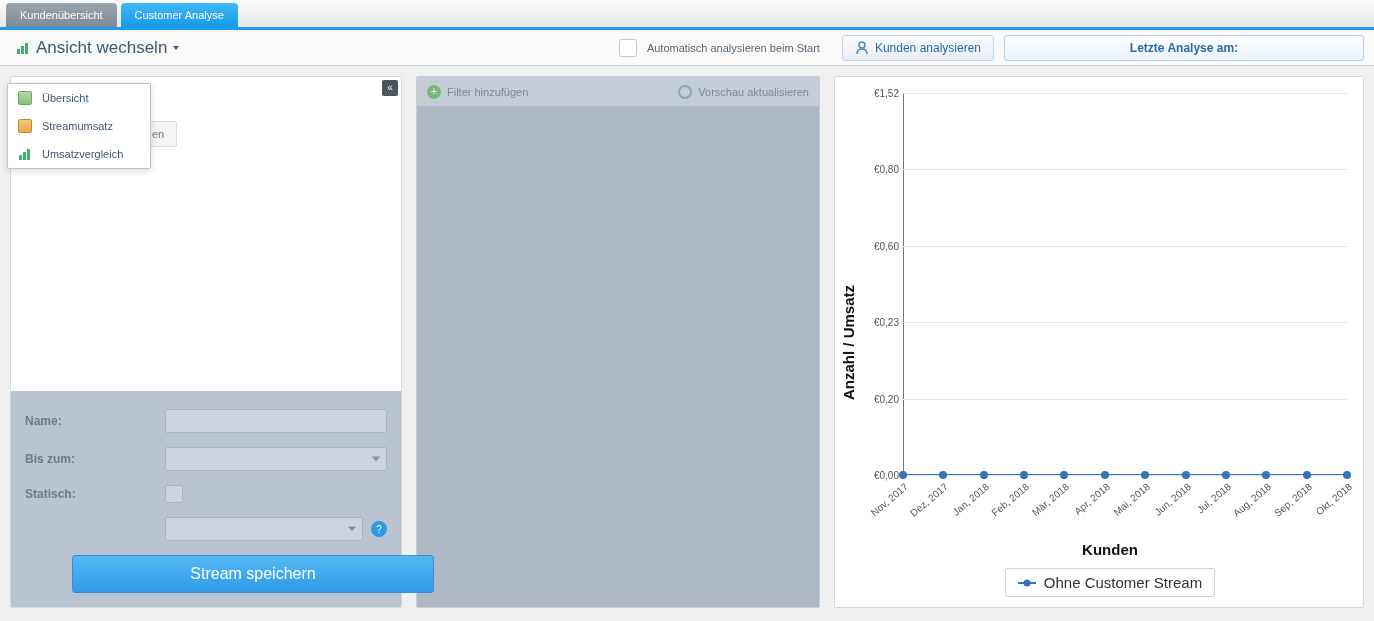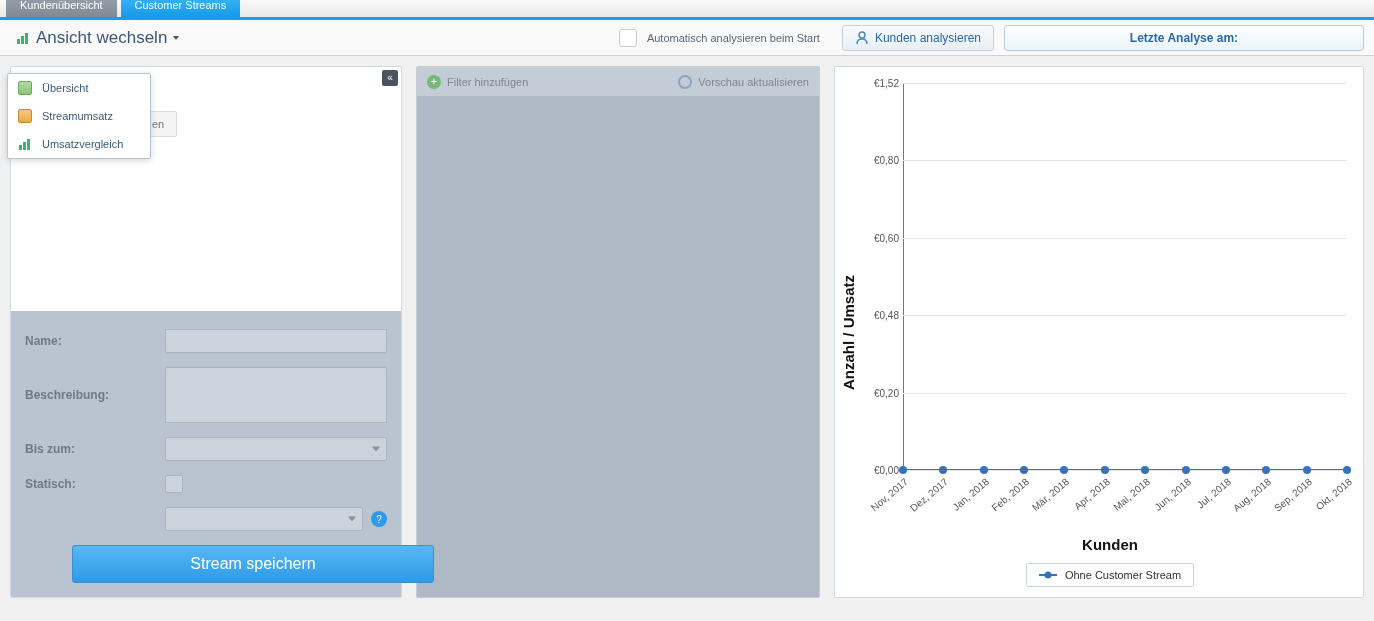--- a/index.html
+++ b/index.html
@@ -7,21 +7,21 @@
     font-family: Arial, Helvetica, sans-serif;
     font-size: 12px;
     background: #f0f0f0;
     color: #333;
     width: 1374px;
     height: 621px;
     overflow: hidden;
   }
   .tabbar {
     background: linear-gradient(#fafafa,#e8e8e8);
-    height: 20px;
+    height: 30px;
     display: flex;
     align-items: flex-end;
     padding: 0 6px;
     border-bottom: 3px solid #1d9bf0;
   }
   .tab {
     padding: 6px 14px;
     font-size: 11px;
     border-radius: 4px 4px 0 0;
     margin-right: 4px;
@@ -123,42 +123,42 @@
   .plot-area{flex:1;position:relative;margin:10px 10px 0 40px;}
   .gridline{position:absolute;left:0;right:0;height:1px;background:#e2e6ea;}
   .ytick{position:absolute;left:-42px;font-size:10px;color:#555;width:38px;text-align:right;transform:translateY(-50%);}
   .axis-x{position:absolute;left:0;right:0;bottom:0;height:1px;background:#777;}
   .axis-y{position:absolute;left:0;top:0;bottom:0;width:1px;background:#777;}
   .point{position:absolute;width:8px;height:8px;border-radius:50%;background:#3773b8;transform:translate(-50%,50%);}
   .linepath{position:absolute;left:0;right:0;height:2px;background:#3773b8;bottom:-1px;}
   .xticks{position:relative;height:64px;margin-left:40px;margin-right:10px;}
   .xtick{position:absolute;top:6px;font-size:10px;color:#555;transform:rotate(-40deg) translate(-100%,0);transform-origin:left top;white-space:nowrap;}
   .xlabel{text-align:center;font-weight:bold;font-size:15px;margin-top:2px;color:#111;}
-  .legend{margin:10px auto 4px;border:1px solid #ccd3da;border-radius:2px;padding:5px 12px;display:flex;align-items:center;gap:8px;width:fit-content;font-size:11px;color:#333;}
+  .legend{margin:10px auto 4px;border:1px solid #ccd3da;border-radius:2px;padding:5px 12px;display:flex;align-items:center;gap:8px;width:fit-content;font-size:15px;color:#333;}
   .legend-mark{width:18px;height:2px;background:#3773b8;position:relative;}
   .legend-mark::after{content:"";position:absolute;left:50%;top:50%;width:7px;height:7px;border-radius:50%;background:#3773b8;transform:translate(-50%,-50%);}
   .dropdown-menu{
     position:absolute; top:6px; left:-4px; width:144px;
     background:#fff;border:1px solid #b9c6d2;border-radius:2px;
     box-shadow:0 2px 6px rgba(0,0,0,0.15); z-index:50;
   }
   .dropdown-item{display:flex;align-items:center;gap:10px;padding:7px 10px;font-size:11px;color:#3a5a78;cursor:pointer;}
   .ic{width:14px;height:14px;display:inline-block;}
   .ic-grid{background:linear-gradient(#b6d8a8,#88c477);border:1px solid #6aa85a;border-radius:2px;}
   .ic-chart{background:linear-gradient(#f4c97e,#e8a94a);border:1px solid #cc8a2d;border-radius:2px;}
   .ic-bars svg{display:block;}
   .ic-person svg{display:block;}
   .combo-narrow{flex:0 0 180px;}
 </style>
 </head>
 <body>
 
 <div class="tabbar">
   <div class="tab inactive">Kundenübersicht</div>
-  <div class="tab active">Customer Streams</div>
+  <div class="tab active">Customer Analyse</div>
 </div>
 
 <div class="toolbar">
   <div class="view-btn">
     <span class="ic ic-bars">
       <svg width="14" height="14">
           <rect x="1" y="8" width="3" height="5" fill="#3fb36a"></rect>
           <rect x="5" y="5" width="3" height="8" fill="#3fb36a"></rect>
           <rect x="9" y="2" width="3" height="11" fill="#3fb36a"></rect>
         </svg>
@@ -209,24 +209,20 @@
         </div>
       </div>
     </div>
 
     <div class="left-form">
       <div class="form-row">
         <label>Name:</label>
         <div class="inp"></div>
       </div>
       <div class="form-row">
-        <label>Beschreibung:</label>
-        <div class="inp ta"></div>
-      </div>
-      <div class="form-row">
         <label>Bis zum:</label>
         <div class="inp combo"></div>
       </div>
       <div class="form-row">
         <label>Statisch:</label>
         <div class="chk-s"></div>
       </div>
       <div class="form-row">
         <label></label>
         <div class="inp combo combo-narrow"></div>
@@ -257,21 +253,21 @@
     <div class="plot-wrap">
       <div class="plot-area" id="plot">
         <div class="axis-y"></div>
         <div class="axis-x"></div>
         <div class="linepath"></div>
       <div class="gridline" style="top: 100%;"></div>
           <div class="ytick" style="top: 100%;">€0,00</div>
           <div class="gridline" style="top: 80%;"></div>
           <div class="ytick" style="top: 80%;">€0,20</div>
           <div class="gridline" style="top: 60%;"></div>
-          <div class="ytick" style="top: 60%;">€0,48</div>
+          <div class="ytick" style="top: 60%;">€0,23</div>
           <div class="gridline" style="top: 40%;"></div>
           <div class="ytick" style="top: 40%;">€0,60</div>
           <div class="gridline" style="top: 20%;"></div>
           <div class="ytick" style="top: 20%;">€0,80</div>
           <div class="gridline" style="top: 0%;"></div>
           <div class="ytick" style="top: 0%;">€1,52</div>
           <div class="point" style="left: 0%; bottom: 0%;"></div>
           <div class="point" style="left: 9.09091%; bottom: 0%;"></div>
           <div class="point" style="left: 18.1818%; bottom: 0%;"></div>
           <div class="point" style="left: 27.2727%; bottom: 0%;"></div>

